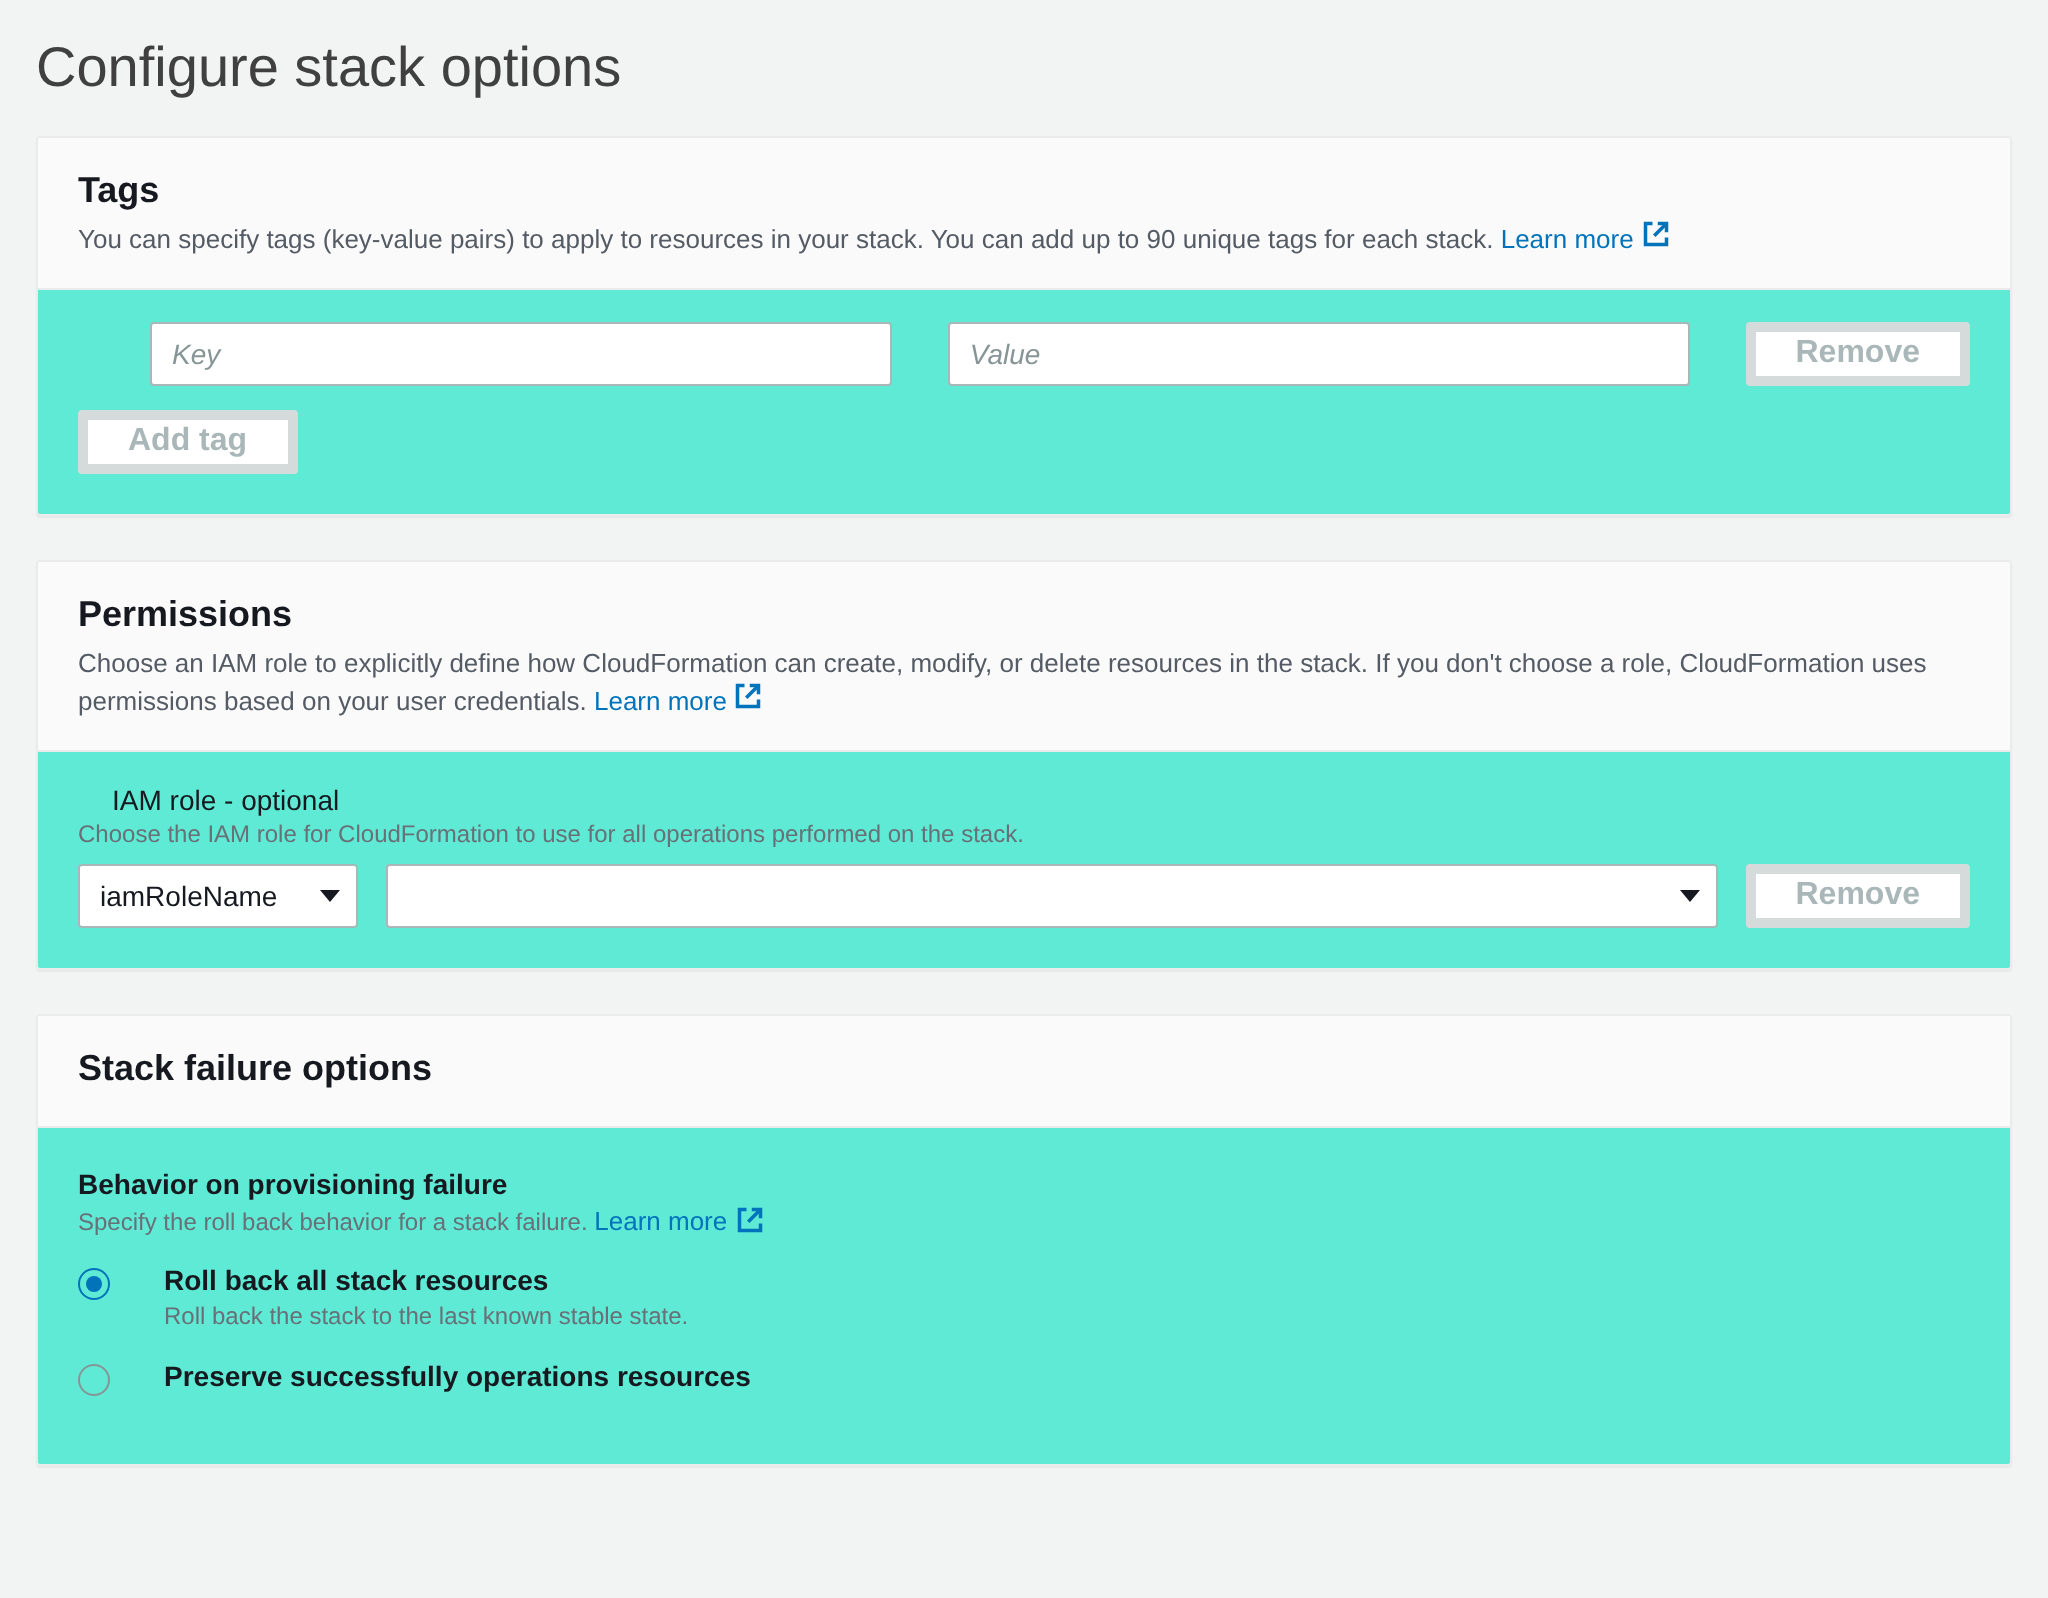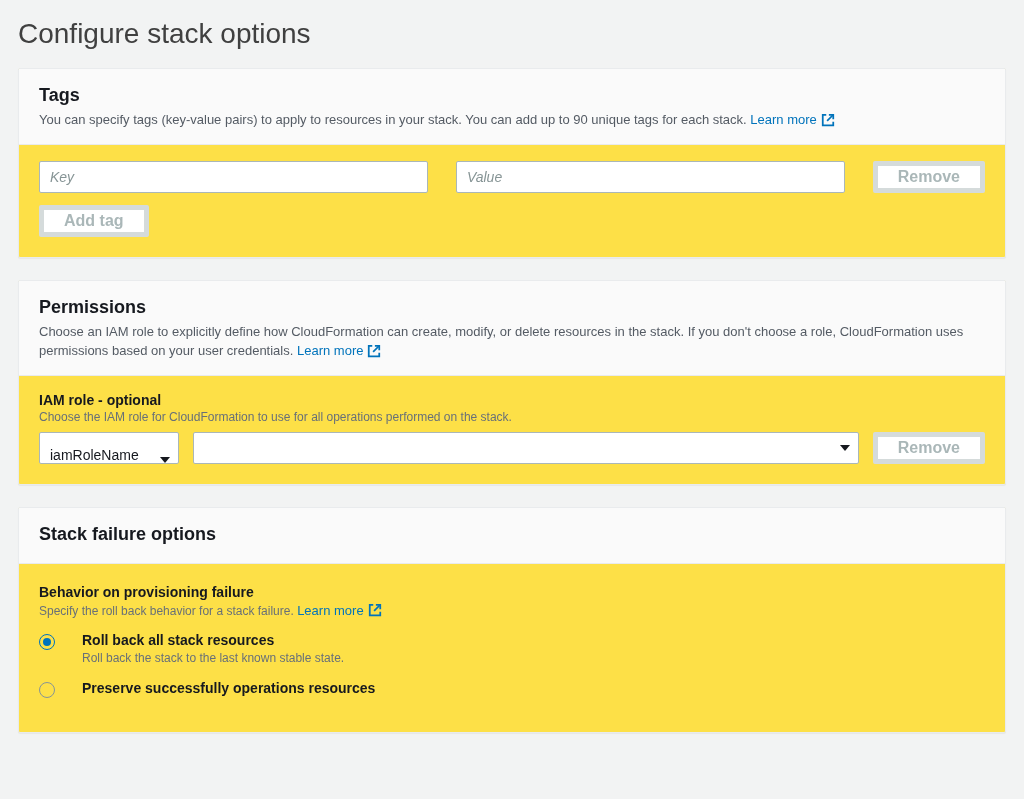--- a/index.html
+++ b/index.html
@@ -11,21 +11,21 @@
     padding: 0 18px 18px 18px;
     width: 1024px;
   }
   h1.page-title {
     font-size: 28px;
     font-weight: 400;
     color: #404040;
     padding: 18px 0 18px 0;
   }
   .panel {
-    background: #fde047;
+    background: #5eead4;
     border: 1px solid #e9ebed;
     border-radius: 2px;
     margin-bottom: 22px;
     box-shadow: 0 1px 1px rgba(0,0,0,0.05);
   }
   .panel-header {
     padding: 16px 20px 14px 20px;
     border-bottom: 1px solid #e9ebed;
     background: #fafafa;
   }
@@ -41,33 +41,34 @@
     line-height: 1.5;
   }
   .panel-body {
     padding: 16px 20px 20px 20px;
   }
   .learn-more {
     color: #0073bb;
     text-decoration: none;
     font-size: 13px;
     display: inline-flex;
-    align-items: center;
+    align-items: flex-start;
     gap: 4px;
   }
   .ext-icon {
     display: inline-block;
     width: 14px;
     height: 14px;
   }
   .ext-icon svg { stroke: #0073bb; }
   .row {
     display: flex;
     gap: 28px;
     margin-bottom: 12px;
+    margin-left: 36px;
   }
   input[type="text"].field, .select-box, .combo-box {
     height: 32px;
     border: 1px solid #aab7b8;
     border-radius: 2px;
     padding: 0 10px;
     font-size: 14px;
     color: #16191f;
     background: #fff;
   }
@@ -88,32 +89,33 @@
   }
   .btn.disabled {
     color: #aab7b8;
     border-color: #d5dbdb;
     cursor: default;
   }
   .tag-key { flex: 1; }
   .tag-value { flex: 1; }
   .field-label {
     font-size: 14px;
-    font-weight: 700;
+    font-weight: 400;
     color: #16191f;
     margin-bottom: 2px;
+    margin-left: 17px;
   }
   .field-hint {
     font-size: 12px;
     color: #687078;
     margin-bottom: 8px;
   }
   .select-box {
     display: inline-flex;
-    align-items: flex-end;
+    align-items: center;
     justify-content: space-between;
     min-width: 140px;
     padding-right: 8px;
     cursor: pointer;
   }
   .combo-box {
     display: inline-flex;
     align-items: center;
     justify-content: flex-end;
     flex: 1;

